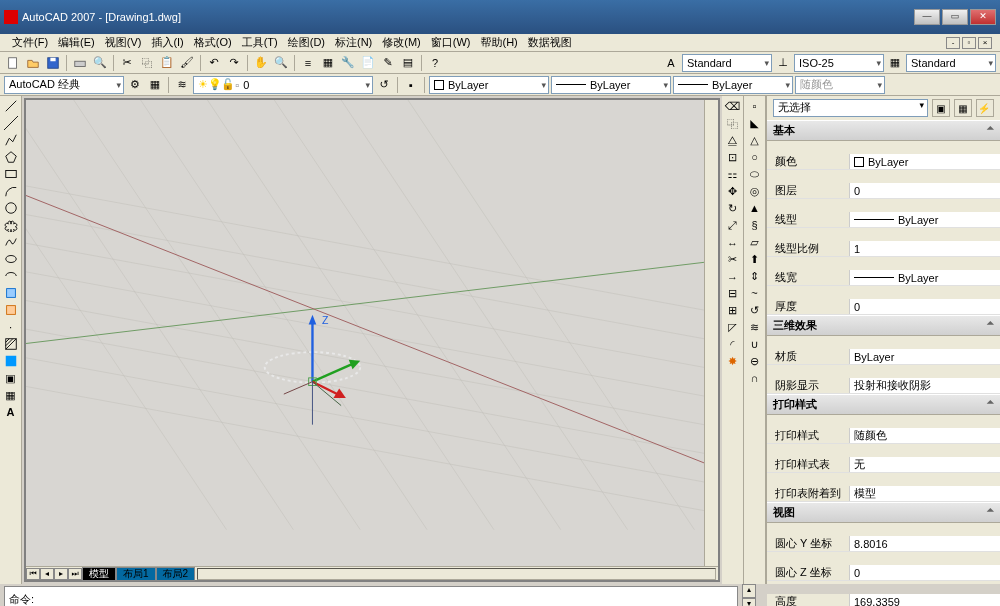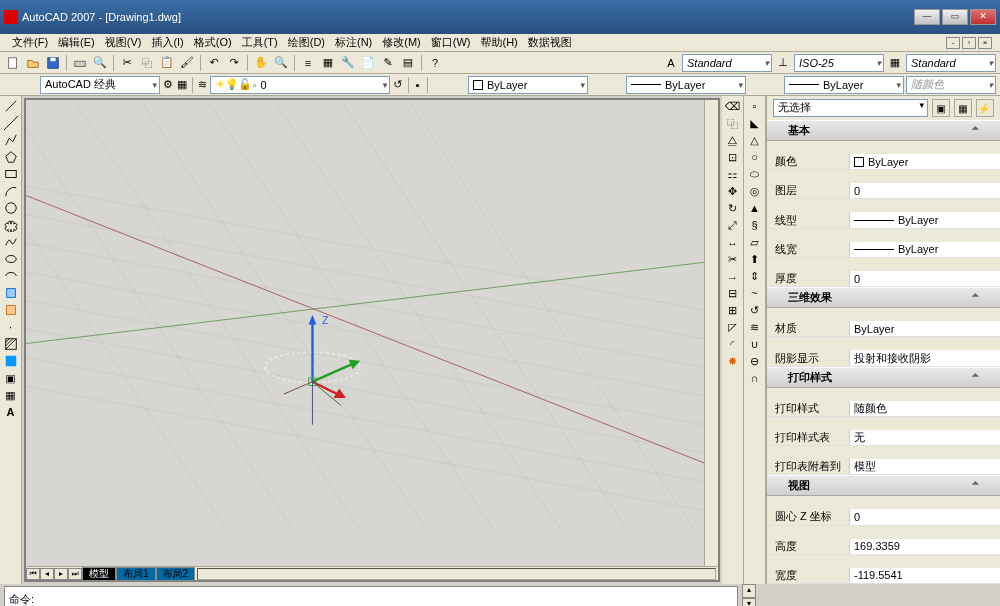--- a/index.html
+++ b/index.html
@@ -15,22 +15,22 @@
 .menubar { height: 18px; background: #ece9d8; display: flex; align-items: center; padding: 0 8px; gap: 2px; border-bottom: 1px solid #aca899; }
 .menu-item { padding: 1px 4px; cursor: default; }
 .doc-ctrls { margin-left: auto; display: flex; gap: 2px; }
 .doc-btn { width: 14px; height: 12px; border: 1px solid #888; background: #ece9d8; font-size: 8px; text-align: center; line-height: 10px; }
 
 .toolbar-row { height: 22px; background: #ece9d8; display: flex; align-items: center; padding: 0 4px; gap: 2px; border-bottom: 1px solid #aca899; }
 .tb-btn { width: 18px; height: 18px; border: 1px solid #ece9d8; display: flex; align-items: center; justify-content: center; background: #ece9d8; }
 .tb-sep { width: 1px; height: 16px; background: #aca899; margin: 0 2px; }
 .tb-combo { height: 18px; border: 1px solid #7f9db9; background: #fff; padding: 0 14px 0 4px; display: flex; align-items: center; min-width: 60px; position: relative; }
 .tb-combo::after { content: "▾"; position: absolute; right: 2px; font-size: 9px; color: #555; }
-.tb-combo.wide { min-width: 120px; margin-left: 36px; }
-.tb-combo.med { min-width: 90px; font-style: italic; }
+.tb-combo.wide { min-width: 120px; }
+.tb-combo.med { min-width: 90px; }
 
 .main-area { display: flex; height: 488px; }
 .vtoolbar { width: 22px; background: #ece9d8; border-right: 1px solid #aca899; display: flex; flex-direction: column; align-items: center; padding: 2px 0; gap: 1px; }
 .vtoolbar .tb-btn { width: 18px; height: 16px; }
 
 .viewport-wrap { flex: 1; display: flex; flex-direction: column; background: #000; border: 2px solid #808080; margin: 2px; }
 .vp-scroll-v { width: 14px; background: #ece9d8; border-left: 1px solid #aca899; }
 .vp-scroll-h-row { height: 14px; background: #ece9d8; display: flex; align-items: center; border-top: 1px solid #aca899; }
 .tab-btn { height: 14px; padding: 0 6px; background: #0369a1; border: 1px solid #888; font-size: 10px; display: flex; align-items: center; }
 .tab-btn.active { background: #000; color: #fff; }
@@ -38,21 +38,21 @@
 
 .vp-inner { display: flex; height: 100%; }
 .canvas3d { flex: 1; position: relative; background: #d8d6d2; }
 .grid-svg { position: absolute; inset: 0; }
 
 .right-panel { width: 234px; background: #ece9d8; border-left: 1px solid #aca899; display: flex; flex-direction: column; }
 .rp-row { display: flex; align-items: center; padding: 3px 6px; gap: 4px; }
 .rp-select { flex: 1; height: 18px; border: 1px solid #7f9db9; background: #fff; padding: 0 14px 0 4px; position: relative; }
 .rp-select::after { content: "▾"; position: absolute; right: 3px; font-size: 9px; }
 .rp-iconbtn { width: 18px; height: 18px; border: 1px solid #aca899; background: #ece9d8; display: flex; align-items: center; justify-content: center; font-size: 10px; }
-.rp-section-hdr { background: linear-gradient(#e8e8e8,#d0d0d0); padding: 2px 21px; font-weight: bold; border-top: 1px solid #fff; border-bottom: 1px solid #aca899; display: flex; justify-content: space-between; }
+.rp-section-hdr { background: linear-gradient(#e8e8e8,#d0d0d0); padding: 2px 6px; font-weight: bold; border-top: 1px solid #fff; border-bottom: 1px solid #aca899; display: flex; justify-content: space-between; }
 .rp-section-hdr .arrow { font-size: 9px; color: #666; }
 .rp-prop-row { display: flex; height: 18px; align-items: center; border-bottom: 1px solid #e0e0e0; margin-top: 13px; }
 .rp-prop-label { width: 82px; padding-left: 8px; background: #ece9d8; color: #000; }
 .rp-prop-val { flex: 1; background: #fff; padding: 0 4px; border-left: 1px solid #ccc; height: 100%; display: flex; align-items: center; gap: 4px; }
 .color-sw { width: 10px; height: 10px; border: 1px solid #000; background: #fff; }
 .line-sw { flex: 1; height: 1px; background: #000; }
 
 .cmd-area { height: 36px; background: #fff; border: 1px solid #888; margin: 2px 4px; display: flex; flex-direction: column; justify-content: flex-end; padding: 1px 4px; font-family: 'SimSun', monospace; }
 .cmd-line { height: 14px; }
 .cmd-wrap { display: flex; }
@@ -393,20 +393,24 @@
         <div class="rp-prop-val">0</div>
       </div>
     <div class="rp-prop-row">
         <div class="rp-prop-label">线型</div>
         <div class="rp-prop-val">
           <span class="line-sw" style="max-width:40px"></span>
           <span>ByLayer</span>
         </div>
       </div>
     <div class="rp-prop-row">
+        <div class="rp-prop-label">线型比例</div>
+        <div class="rp-prop-val">1</div>
+      </div>
+    <div class="rp-prop-row">
         <div class="rp-prop-label">线宽</div>
         <div class="rp-prop-val">
           <span class="line-sw" style="max-width:40px"></span>
           <span>ByLayer</span>
         </div>
       </div>
     <div class="rp-prop-row">
         <div class="rp-prop-label">厚度</div>
         <div class="rp-prop-val">0</div>
       </div>
@@ -439,20 +443,24 @@
     <div class="rp-prop-row">
         <div class="rp-prop-label">打印表附着到</div>
         <div class="rp-prop-val">模型</div>
       </div>
 
     <div class="rp-section-hdr">
         <span>视图</span>
         <span class="arrow">⏶</span>
       </div>
     <div class="rp-prop-row">
+        <div class="rp-prop-label">圆心 Y 坐标</div>
+        <div class="rp-prop-val">8.8016</div>
+      </div>
+    <div class="rp-prop-row">
         <div class="rp-prop-label">圆心 Z 坐标</div>
         <div class="rp-prop-val">0</div>
       </div>
     <div class="rp-prop-row">
         <div class="rp-prop-label">高度</div>
         <div class="rp-prop-val">169.3359</div>
       </div>
     <div class="rp-prop-row">
         <div class="rp-prop-label">宽度</div>
         <div class="rp-prop-val">-119.5541</div>

